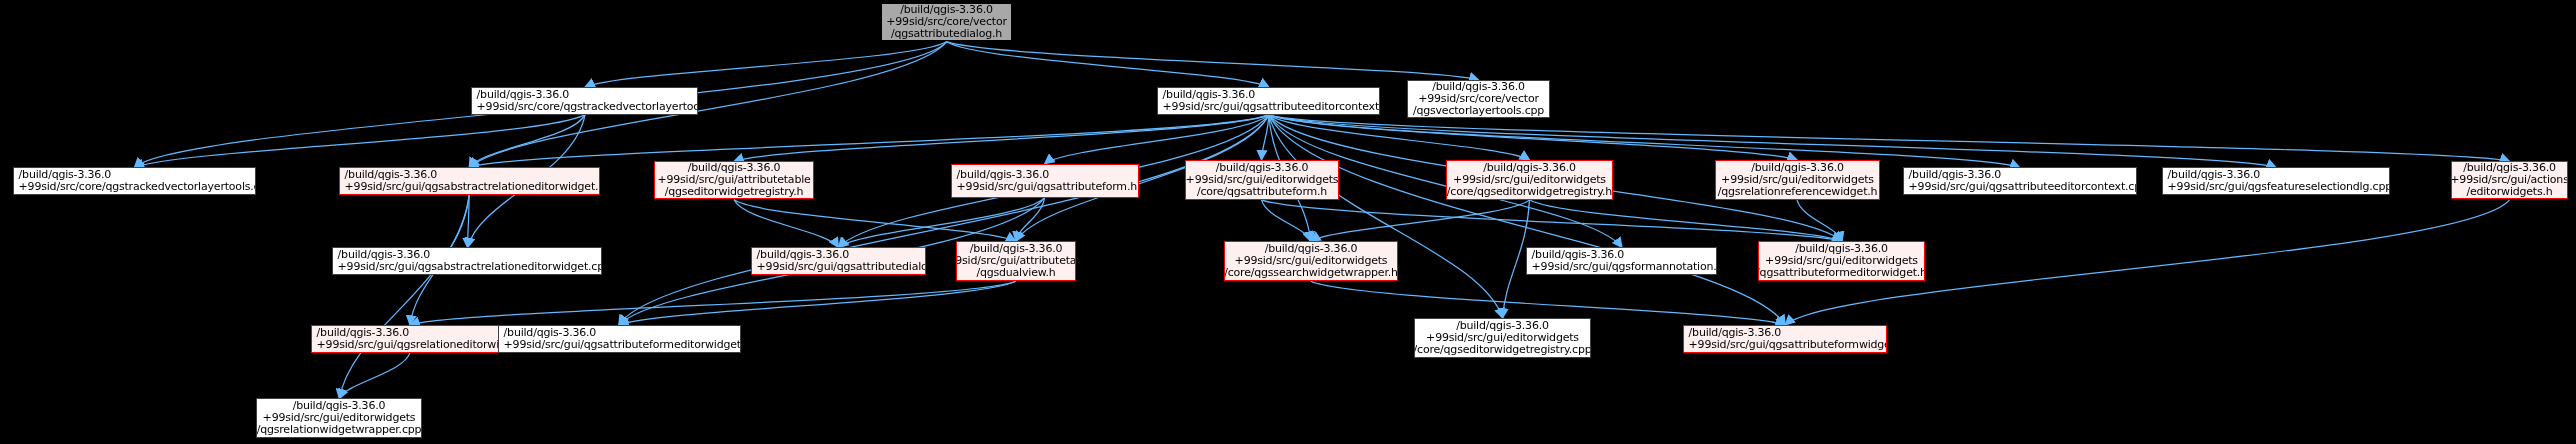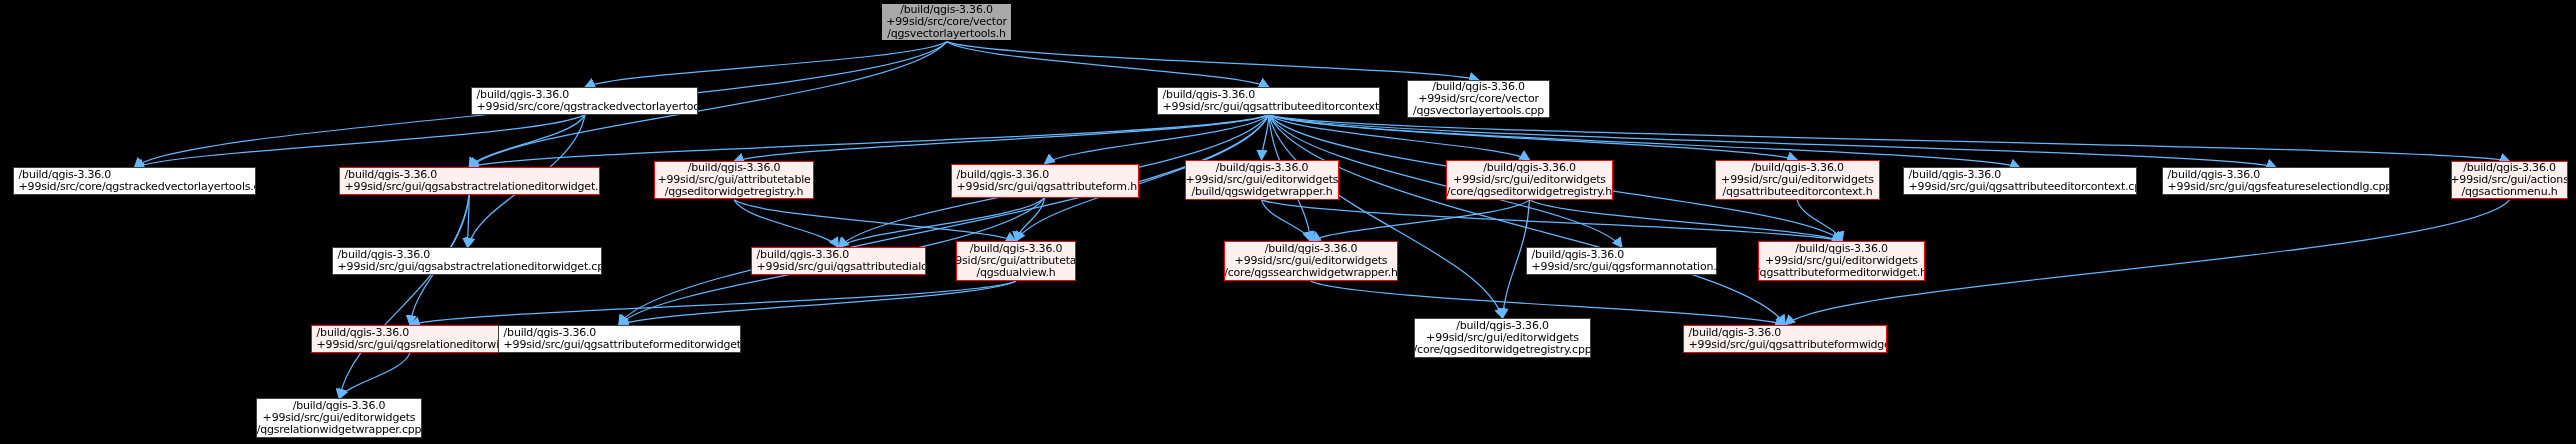--- a/index.html
+++ b/index.html
@@ -103,34 +103,34 @@
       <path d="M1992,260 C2031.886,284.3 2359.114,295.1 2399,314" stroke="#63b8ff" stroke-width="1.6" fill="none" marker-end="url(#ah)"></path>
       <path d="M1992,260 C1988.57,329.3 1960.43,360.1 1957,414" stroke="#63b8ff" stroke-width="1.6" fill="none" marker-end="url(#ah)"></path>
       <path d="M2340.5,260 C2346.233,284.3 2393.267,295.1 2399,314" stroke="#63b8ff" stroke-width="1.6" fill="none" marker-end="url(#ah)"></path>
       <path d="M1323,366 C1263.5,391.65 593.5,403.05 534,423" stroke="#63b8ff" stroke-width="1.6" fill="none" marker-end="url(#ah)"></path>
       <path d="M1323,366 C1272.334,391.65 856.666,403.05 806,423" stroke="#63b8ff" stroke-width="1.6" fill="none" marker-end="url(#ah)"></path>
       <path d="M1707,366 C1766.5,391.65 2265.5,403.05 2325,423" stroke="#63b8ff" stroke-width="1.6" fill="none" marker-end="url(#ah)"></path>
       <path d="M534,459 C524.984,486 451.016,498 442,519" stroke="#63b8ff" stroke-width="1.6" fill="none" marker-end="url(#ah)"></path>
       <path d="M3268.5,260 C3209,333.35 2384.5,365.95 2325,423" stroke="#63b8ff" stroke-width="1.6" fill="none" marker-end="url(#ah)"></path>
     </svg>
   <div id="node-layer">
-      <div class="node root" style="left: 881px; top: 3.1px; width: 131px; height: 38px;"><span>/build/qgis-3.36.0</span><span>+99sid/src/core/vector</span><span>/qgsvectorlayertools.h</span></div>
+      <div class="node root" style="left: 881px; top: 3.1px; width: 131px; height: 38px;"><span>/build/qgis-3.36.0</span><span>+99sid/src/core/vector</span><span>/qgsattributedialog.h</span></div>
       <div class="node plain lefty" style="left: 471px; top: 87px; width: 227px; height: 28px;"><span>/build/qgis-3.36.0</span><span>+99sid/src/core/qgstrackedvectorlayertools.h</span></div>
       <div class="node plain lefty" style="left: 1157px; top: 87px; width: 223px; height: 28px;"><span>/build/qgis-3.36.0</span><span>+99sid/src/gui/qgsattributeeditorcontext.h</span></div>
       <div class="node plain" style="left: 1407px; top: 80px; width: 143px; height: 38px;"><span>/build/qgis-3.36.0</span><span>+99sid/src/core/vector</span><span>/qgsvectorlayertools.cpp</span></div>
       <div class="node plain lefty" style="left: 13px; top: 167px; width: 243px; height: 28px;"><span>/build/qgis-3.36.0</span><span>+99sid/src/core/qgstrackedvectorlayertools.cpp</span></div>
       <div class="node hdr lefty" style="left: 339px; top: 167px; width: 261px; height: 28px;"><span>/build/qgis-3.36.0</span><span>+99sid/src/gui/qgsabstractrelationeditorwidget.h</span></div>
       <div class="node hdr" style="left: 654px; top: 161px; width: 160px; height: 38px;"><span>/build/qgis-3.36.0</span><span>+99sid/src/gui/attributetable</span><span>/qgseditorwidgetregistry.h</span></div>
       <div class="node hdr lefty" style="left: 951px; top: 164px; width: 188px; height: 34px;"><span>/build/qgis-3.36.0</span><span>+99sid/src/gui/qgsattributeform.h</span></div>
-      <div class="node hdr" style="left: 1185px; top: 160px; width: 154px; height: 40px;"><span>/build/qgis-3.36.0</span><span>+99sid/src/gui/editorwidgets</span><span>/build/qgswidgetwrapper.h</span></div>
+      <div class="node hdr" style="left: 1185px; top: 160px; width: 154px; height: 40px;"><span>/build/qgis-3.36.0</span><span>+99sid/src/gui/editorwidgets</span><span>/core/qgsattributeform.h</span></div>
       <div class="node hdr" style="left: 1446px; top: 160px; width: 167px; height: 40px;"><span>/build/qgis-3.36.0</span><span>+99sid/src/gui/editorwidgets</span><span>/core/qgseditorwidgetregistry.h</span></div>
-      <div class="node hdr" style="left: 1715px; top: 160px; width: 165px; height: 40px;"><span>/build/qgis-3.36.0</span><span>+99sid/src/gui/editorwidgets</span><span>/qgsattributeeditorcontext.h</span></div>
+      <div class="node hdr" style="left: 1715px; top: 160px; width: 165px; height: 40px;"><span>/build/qgis-3.36.0</span><span>+99sid/src/gui/editorwidgets</span><span>/qgsrelationreferencewidget.h</span></div>
       <div class="node plain lefty" style="left: 1903px; top: 167px; width: 234px; height: 28px;"><span>/build/qgis-3.36.0</span><span>+99sid/src/gui/qgsattributeeditorcontext.cpp</span></div>
       <div class="node plain lefty" style="left: 2162px; top: 167px; width: 228px; height: 28px;"><span>/build/qgis-3.36.0</span><span>+99sid/src/gui/qgsfeatureselectiondlg.cpp</span></div>
-      <div class="node hdr" style="left: 2451px; top: 161px; width: 117px; height: 38px;"><span>/build/qgis-3.36.0</span><span>+99sid/src/gui/actions</span><span>/qgsactionmenu.h</span></div>
+      <div class="node hdr" style="left: 2451px; top: 161px; width: 117px; height: 38px;"><span>/build/qgis-3.36.0</span><span>+99sid/src/gui/actions</span><span>/editorwidgets.h</span></div>
       <div class="node plain lefty" style="left: 332px; top: 247px; width: 270px; height: 28px;"><span>/build/qgis-3.36.0</span><span>+99sid/src/gui/qgsabstractrelationeditorwidget.cpp</span></div>
       <div class="node hdr lefty" style="left: 751px; top: 247px; width: 175px; height: 28px;"><span>/build/qgis-3.36.0</span><span>+99sid/src/gui/qgsattributedialog.h</span></div>
       <div class="node hdr" style="left: 956px; top: 241px; width: 120px; height: 40px;"><span>/build/qgis-3.36.0</span><span>+99sid/src/gui/attributetable</span><span>/qgsdualview.h</span></div>
       <div class="node hdr" style="left: 1224px; top: 241px; width: 174px; height: 40px;"><span>/build/qgis-3.36.0</span><span>+99sid/src/gui/editorwidgets</span><span>/core/qgssearchwidgetwrapper.h</span></div>
       <div class="node plain lefty" style="left: 1526px; top: 247px; width: 191px; height: 28px;"><span>/build/qgis-3.36.0</span><span>+99sid/src/gui/qgsformannotation.cpp</span></div>
       <div class="node hdr" style="left: 1758px; top: 241px; width: 167px; height: 40px;"><span>/build/qgis-3.36.0</span><span>+99sid/src/gui/editorwidgets</span><span>/qgsattributeformeditorwidget.h</span></div>
       <div class="node hdr lefty" style="left: 311px; top: 325px; width: 198px; height: 28px;"><span>/build/qgis-3.36.0</span><span>+99sid/src/gui/qgsrelationeditorwidget.h</span></div>
       <div class="node plain lefty" style="left: 498px; top: 325px; width: 243px; height: 28px;"><span>/build/qgis-3.36.0</span><span>+99sid/src/gui/qgsattributeformeditorwidget.cpp</span></div>
       <div class="node plain" style="left: 1414px; top: 318px; width: 177px; height: 40px;"><span>/build/qgis-3.36.0</span><span>+99sid/src/gui/editorwidgets</span><span>/core/qgseditorwidgetregistry.cpp</span></div>
       <div class="node hdr lefty" style="left: 1683px; top: 325px; width: 204px; height: 28px;"><span>/build/qgis-3.36.0</span><span>+99sid/src/gui/qgsattributeformwidget.h</span></div>

